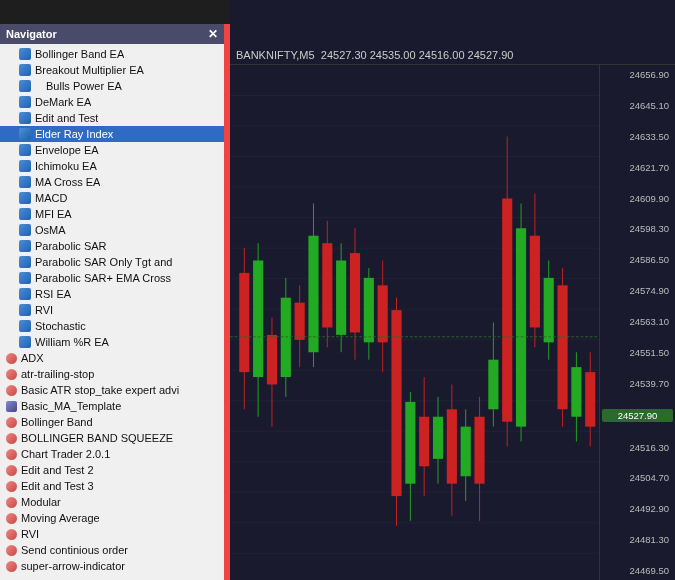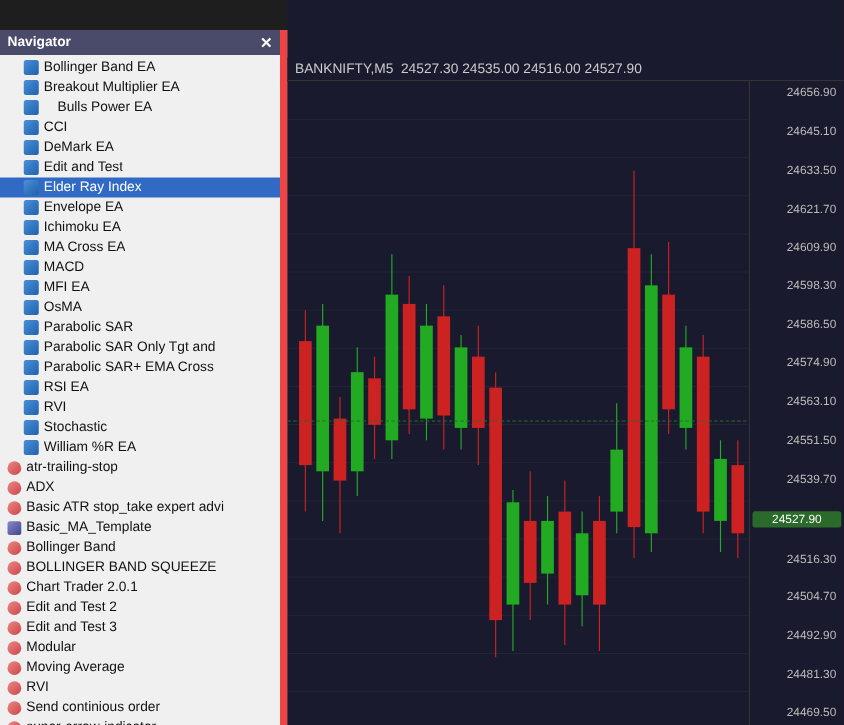--- a/index.html
+++ b/index.html
@@ -185,26 +185,20 @@
       <div class="tree-item indent-1">
         <span class="icon">
           <span class="icon-ea"></span>
         </span>
         <span style="overflow: hidden; text-overflow: ellipsis; padding-left: 11px;">Bulls Power EA</span>
       </div>
       <div class="tree-item indent-1">
         <span class="icon">
           <span class="icon-ea"></span>
         </span>
-        <span style="overflow: hidden; text-overflow: ellipsis;">CCI</span>
-      </div>
-      <div class="tree-item indent-1">
-        <span class="icon">
-          <span class="icon-ea"></span>
-        </span>
         <span style="overflow: hidden; text-overflow: ellipsis;">DeMark EA</span>
       </div>
       <div class="tree-item indent-1">
         <span class="icon">
           <span class="icon-ea"></span>
         </span>
         <span style="overflow: hidden; text-overflow: ellipsis;">Edit and Test</span>
       </div>
       <div class="tree-item selected indent-1">
         <span class="icon">
@@ -287,27 +281,27 @@
       <div class="tree-item indent-1">
         <span class="icon">
           <span class="icon-ea"></span>
         </span>
         <span style="overflow: hidden; text-overflow: ellipsis;">William %R EA</span>
       </div>
       <div class="tree-item">
         <span class="icon">
           <span class="icon-robot"></span>
         </span>
+        <span style="overflow: hidden; text-overflow: ellipsis;">ADX</span>
+      </div>
+      <div class="tree-item">
+        <span class="icon">
+          <span class="icon-robot"></span>
+        </span>
         <span style="overflow: hidden; text-overflow: ellipsis;">atr-trailing-stop</span>
-      </div>
-      <div class="tree-item">
-        <span class="icon">
-          <span class="icon-robot"></span>
-        </span>
-        <span style="overflow: hidden; text-overflow: ellipsis;">ADX</span>
       </div>
       <div class="tree-item">
         <span class="icon">
           <span class="icon-robot"></span>
         </span>
         <span style="overflow: hidden; text-overflow: ellipsis;">Basic ATR stop_take expert advi</span>
       </div>
       <div class="tree-item">
         <span class="icon">
           <span class="icon-template"></span>

